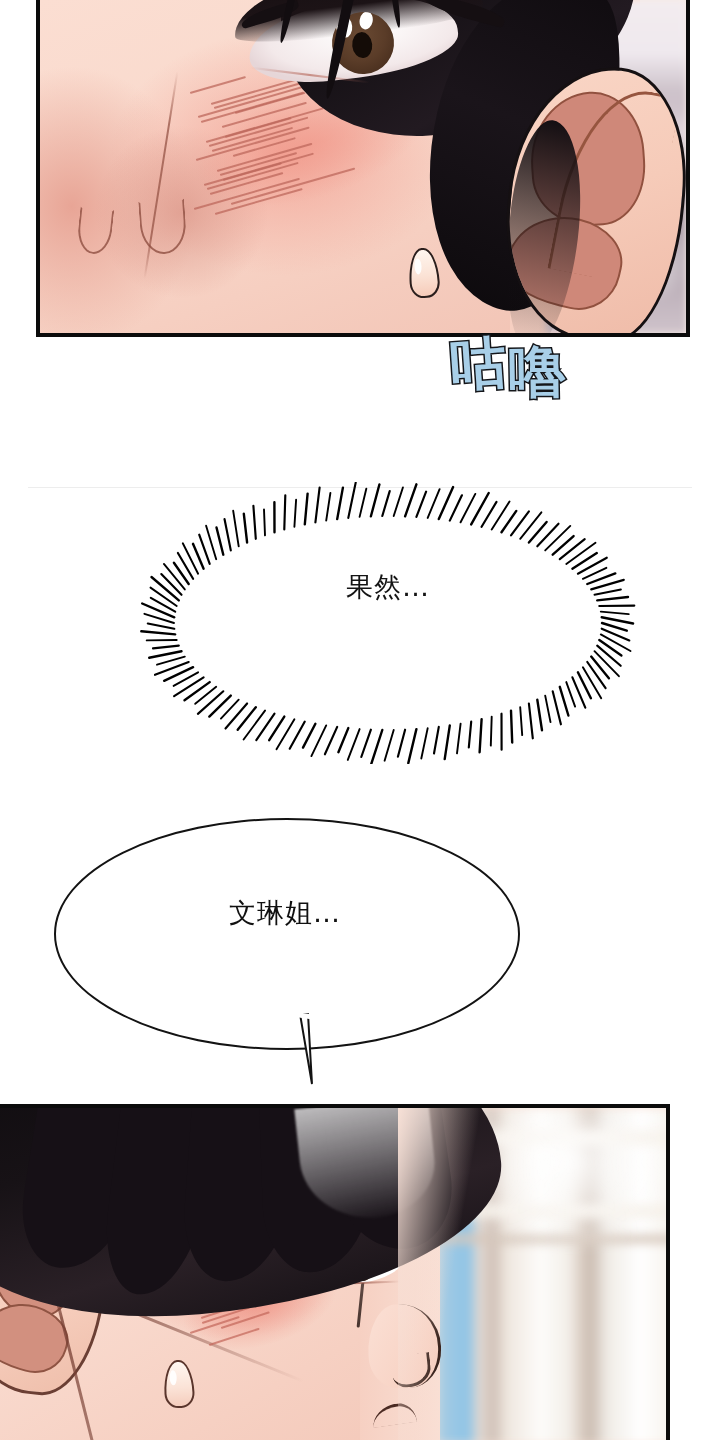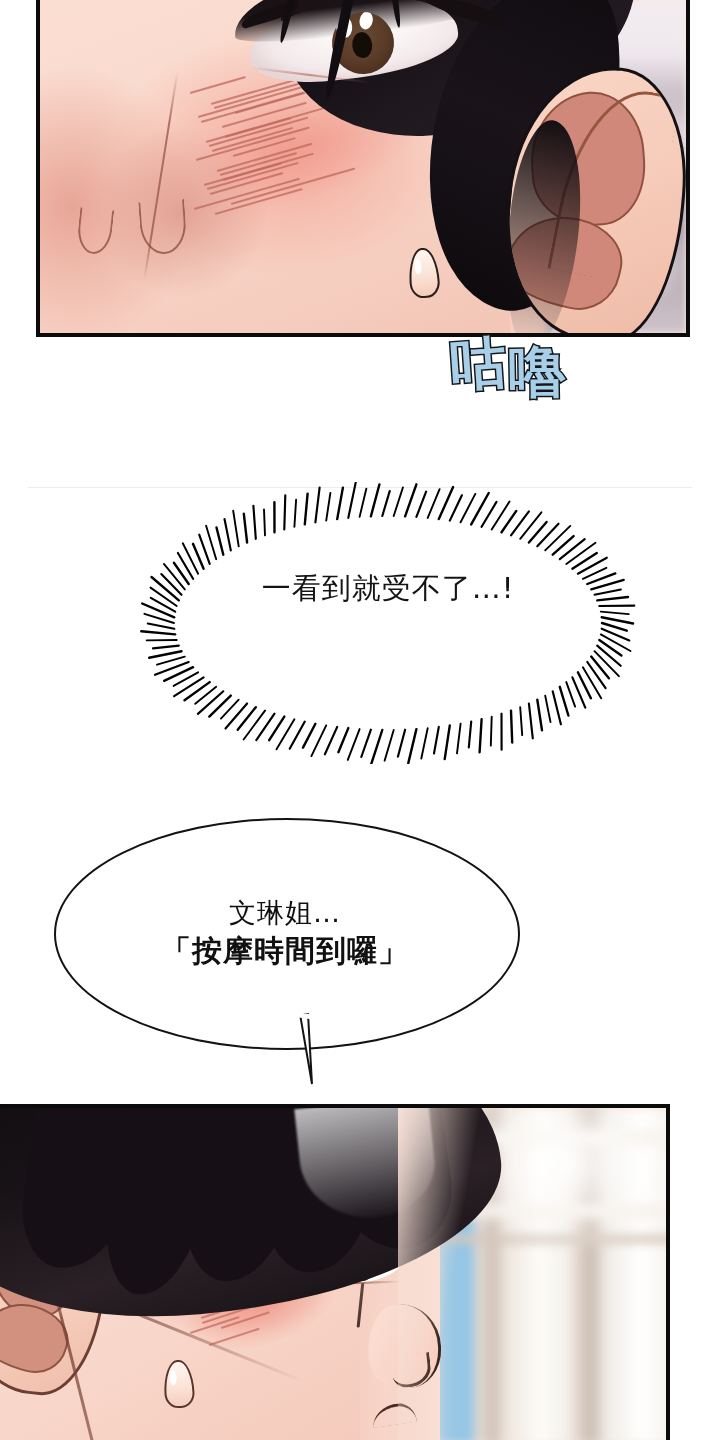--- a/index.html
+++ b/index.html
@@ -583,33 +583,32 @@
           <line x1="469.3" y1="102.0" x2="497.3" y2="91.4" stroke-width="2.40" stroke-linecap="round"></line>
           <line x1="473.2" y1="107.4" x2="505.8" y2="97.9" stroke-width="2.15" stroke-linecap="round"></line>
           <line x1="476.5" y1="112.8" x2="502.9" y2="107.5" stroke-width="1.90" stroke-linecap="round"></line>
           <line x1="479.2" y1="118.4" x2="510.0" y2="115.0" stroke-width="2.40" stroke-linecap="round"></line>
           <line x1="481.3" y1="124.0" x2="516.3" y2="123.6" stroke-width="2.15" stroke-linecap="round"></line>
           <line x1="482.8" y1="129.6" x2="510.7" y2="132.1" stroke-width="1.90" stroke-linecap="round"></line>
           <line x1="483.7" y1="135.3" x2="515.1" y2="141.5" stroke-width="2.40" stroke-linecap="round"></line>
         </g>
     </svg>
     <div class="b1-text">
-      <span class="l2">一看到就受不了…!</span>
+      <span class="l1">果然…</span>
     </div>
   </div>
 
   <div id="bubble-2">
     <div class="oval"></div>
     <svg class="tail" width="120" height="100" viewBox="0 0 120 100">
       <path d="M 96 6 L 108 76 L 104 6 Z" fill="#ffffff" stroke="#131313" stroke-width="2" stroke-linejoin="miter"></path>
       <path d="M 60 2 L 116 10" stroke="#ffffff" stroke-width="5" fill="none"></path>
     </svg>
     <div class="b2-text">
       <span class="l1">文琳姐…</span>
-      <span class="l2">「按摩時間到囉」</span>
     </div>
   </div>
 
   <div class="panel bordered" id="panel-bottom">
     <div class="art">
 
       <div class="win-blur">
         <div class="rail" style="top:22px;height:16px;"></div>
         <div class="rail" style="top:96px;height:14px;"></div>
         <div class="sill" style="top:126px;height:10px;"></div>

